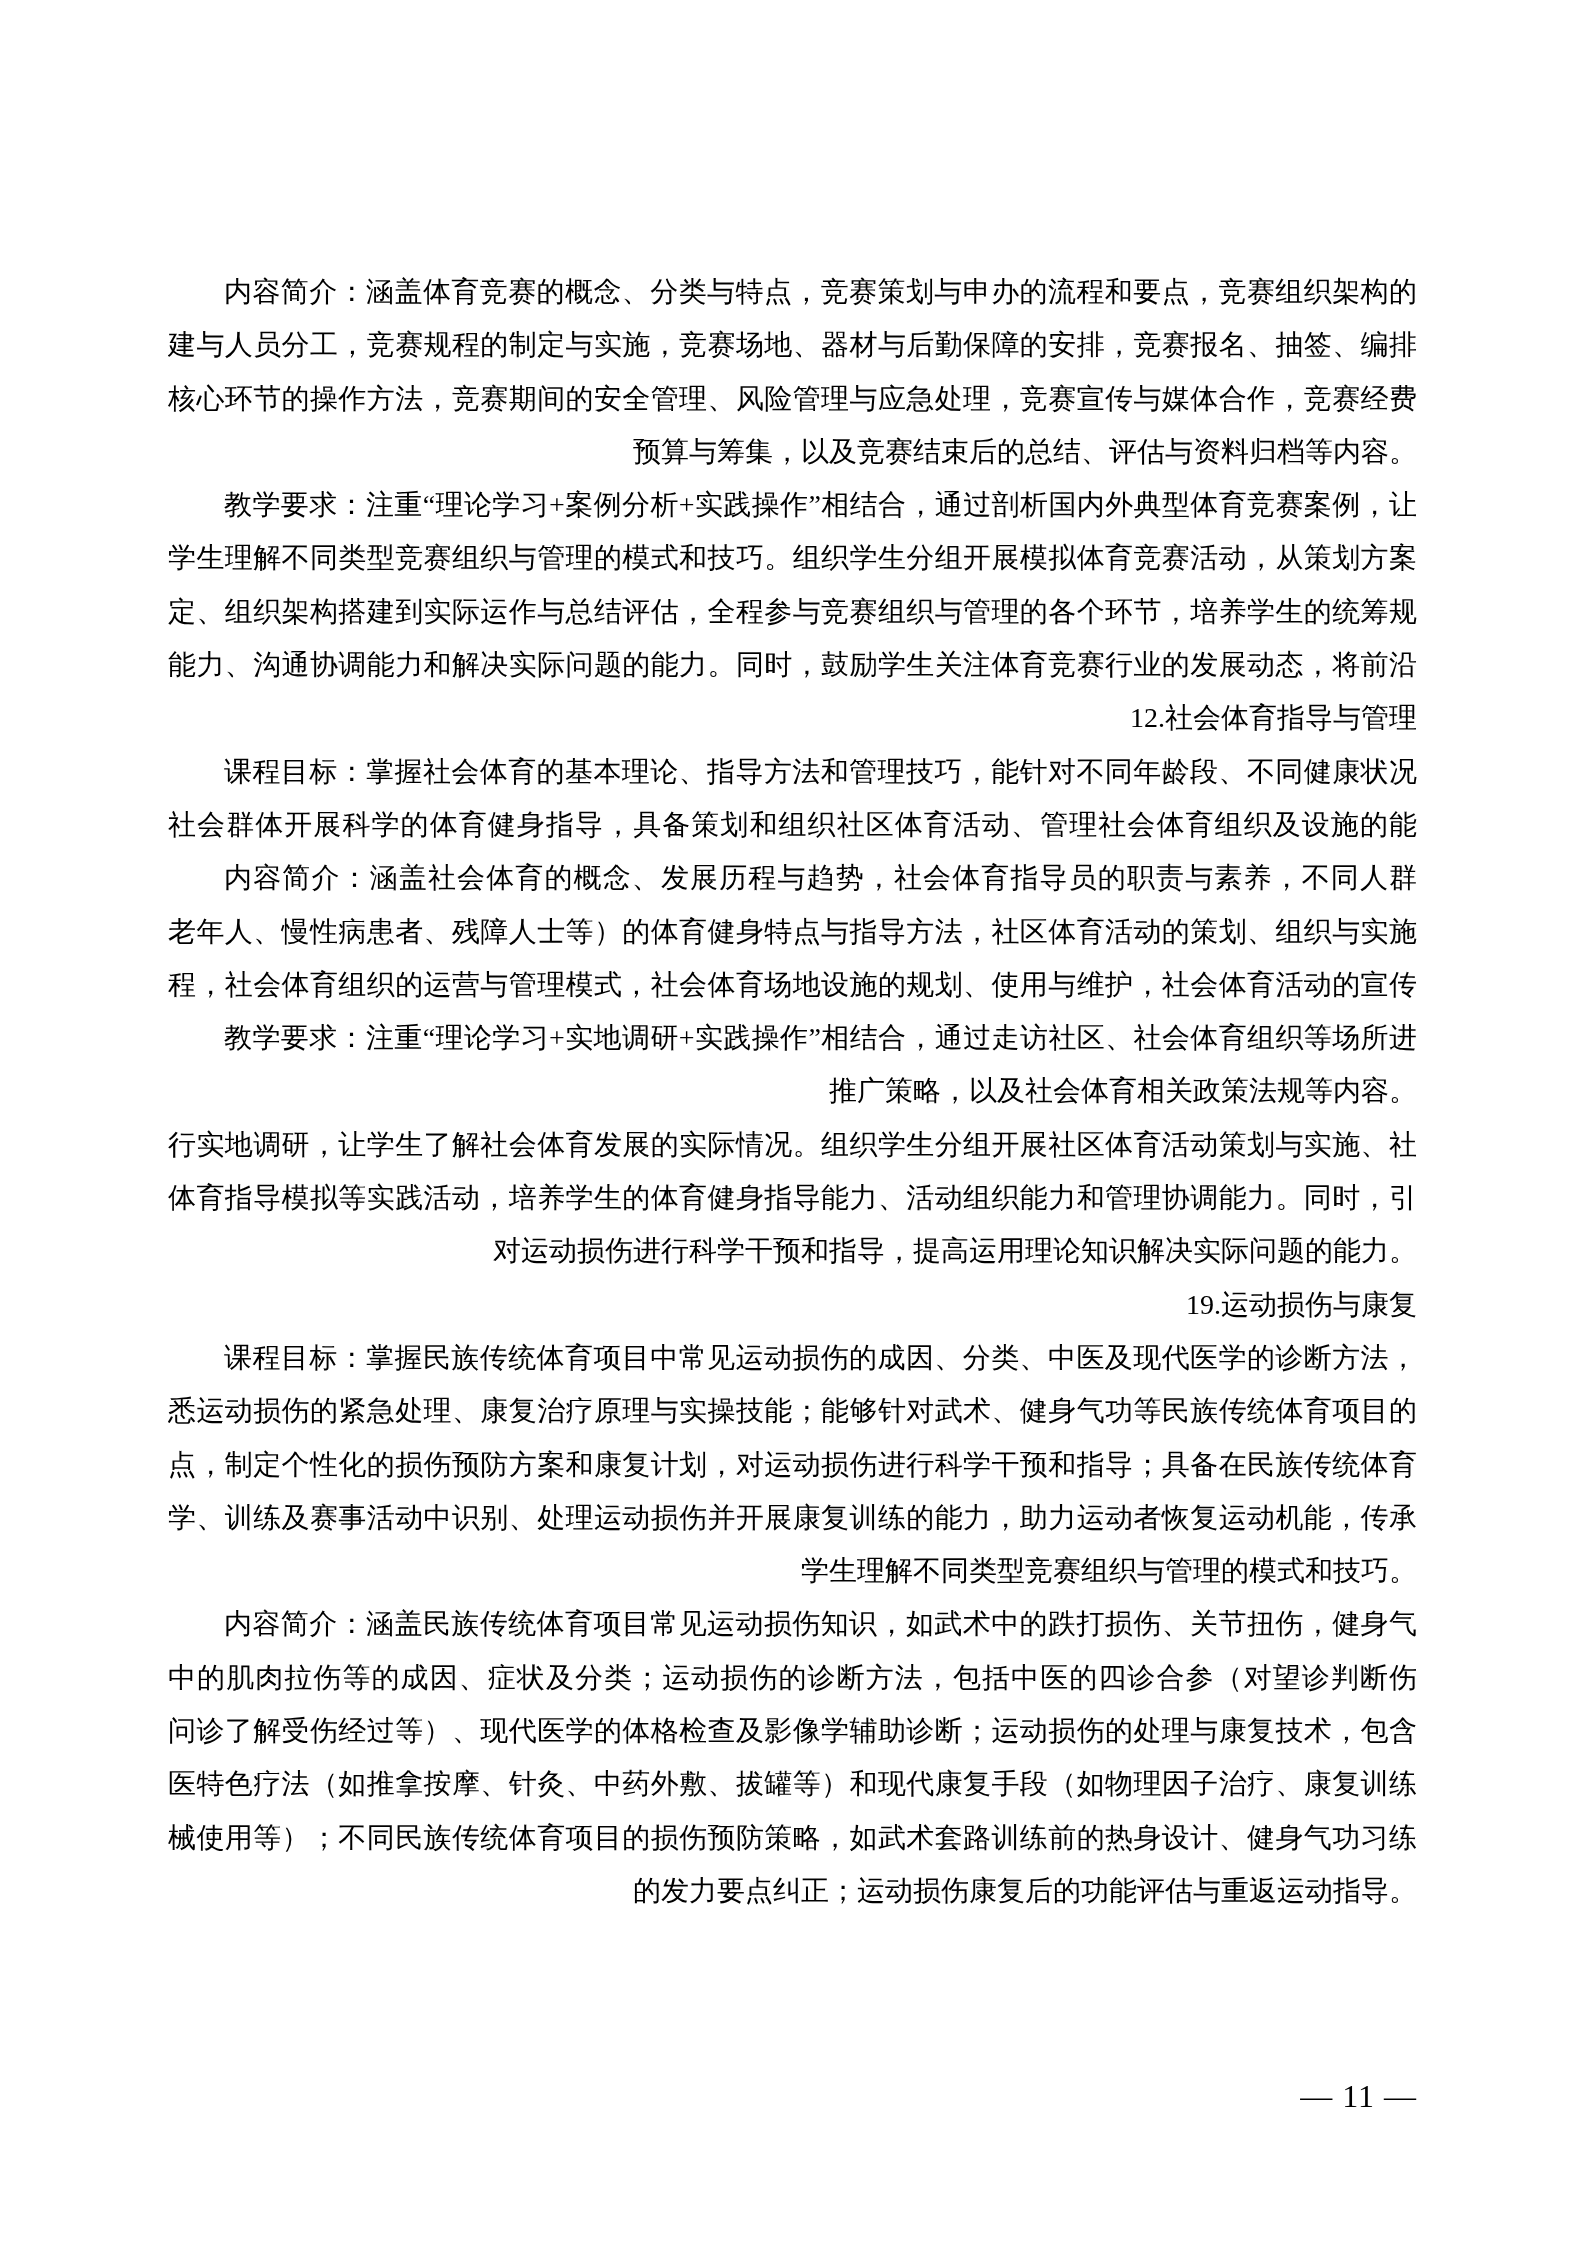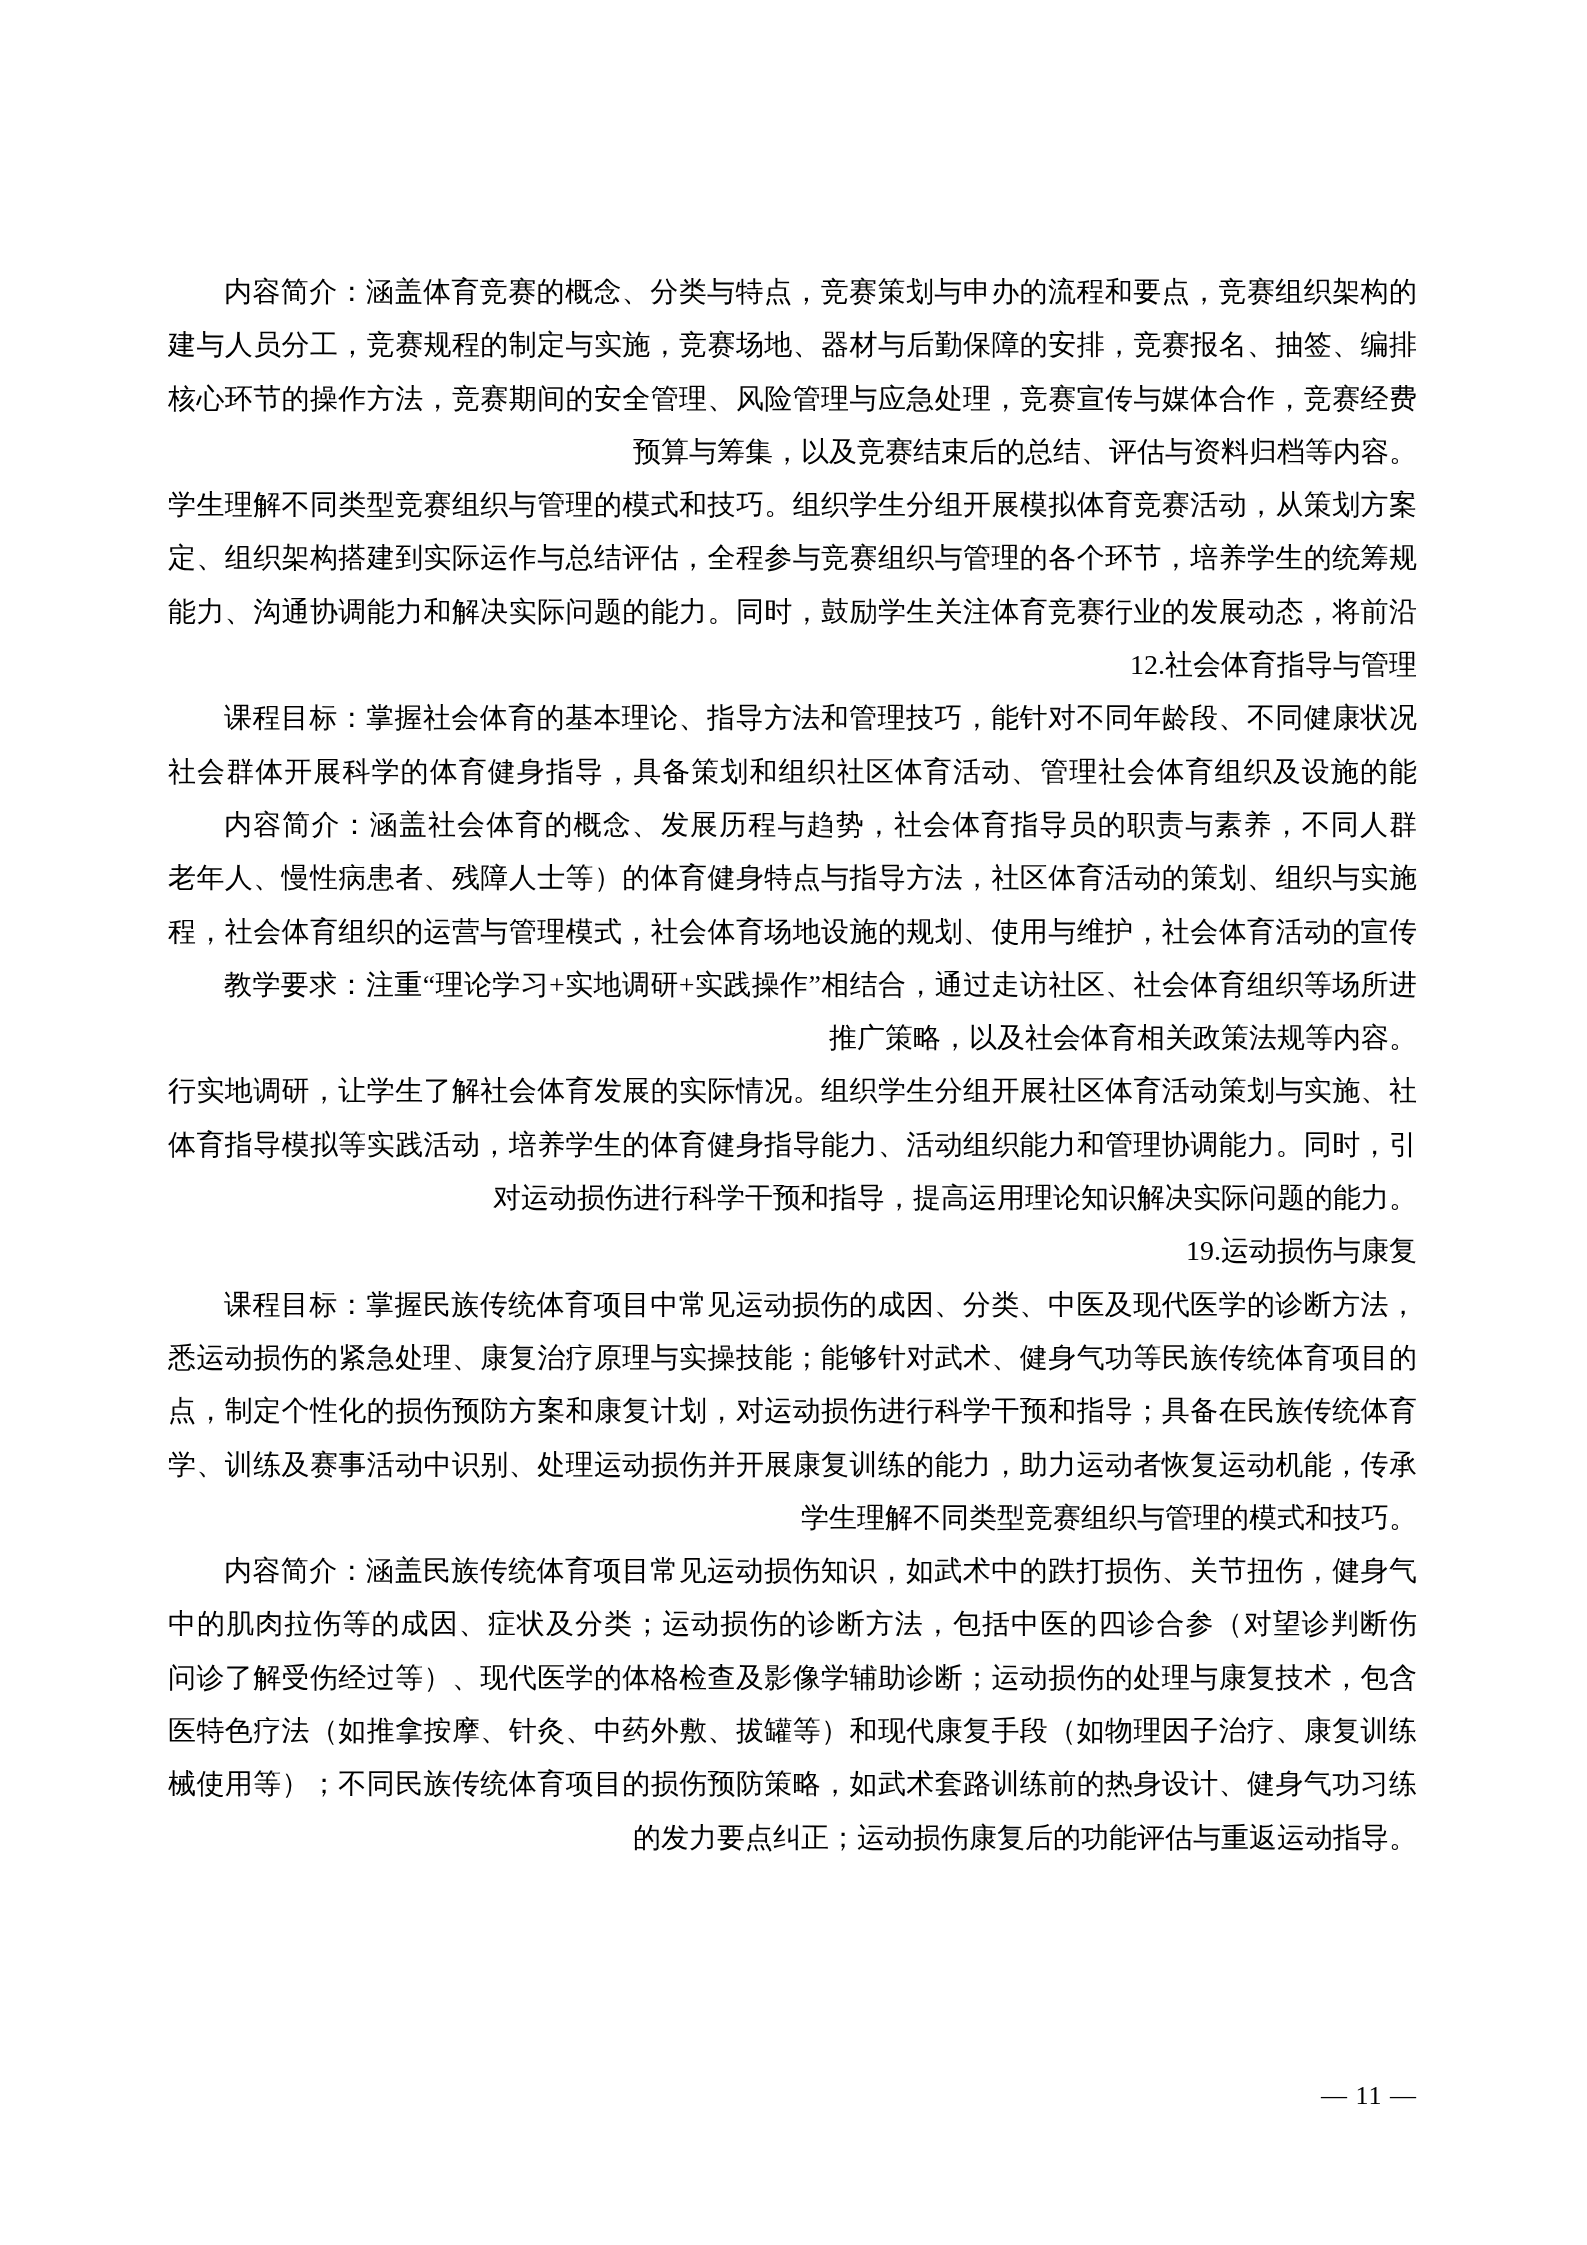--- a/index.html
+++ b/index.html
@@ -31,36 +31,37 @@
     text-align: justify;
     text-align-last: justify;
   }
   .line.indent {
     padding-left: 56px;
   }
   .page-number {
     position: absolute;
     top: 2076px;
     right: 170px;
-    font-size: 26px;
+    font-size: 32px;
     line-height: 40px;
     color: #000000;
     text-align: left;
     letter-spacing: 1px;
   }
 </style>
 </head>
 <body>
 
 <div class="page">
   <div class="content" id="doc-body">
       <div class="line indent justify">内容简介：涵盖体育竞赛的概念、分类与特点，竞赛策划与申办的流程和要点，竞赛组织架构的搭</div>
       <div class="line justify">建与人员分工，竞赛规程的制定与实施，竞赛场地、器材与后勤保障的安排，竞赛报名、抽签、编排等</div>
       <div class="line justify">核心环节的操作方法，竞赛期间的安全管理、风险管理与应急处理，竞赛宣传与媒体合作，竞赛经费的</div>
       <div class="line">预算与筹集，以及竞赛结束后的总结、评估与资料归档等内容。</div>
+      <div class="line indent justify">教学要求：注重“理论学习+案例分析+实践操作”相结合，通过剖析国内外典型体育竞赛案例，让</div>
       <div class="line justify">学生理解不同类型竞赛组织与管理的模式和技巧。组织学生分组开展模拟体育竞赛活动，从策划方案制</div>
       <div class="line justify">定、组织架构搭建到实际运作与总结评估，全程参与竞赛组织与管理的各个环节，培养学生的统筹规划</div>
       <div class="line justify">能力、沟通协调能力和解决实际问题的能力。同时，鼓励学生关注体育竞赛行业的发展动态，将前沿理</div>
       <div class="line indent">12.社会体育指导与管理</div>
       <div class="line indent justify">课程目标：掌握社会体育的基本理论、指导方法和管理技巧，能针对不同年龄段、不同健康状况的</div>
       <div class="line justify">社会群体开展科学的体育健身指导，具备策划和组织社区体育活动、管理社会体育组织及设施的能力，</div>
       <div class="line indent justify">内容简介：涵盖社会体育的概念、发展历程与趋势，社会体育指导员的职责与素养，不同人群（如</div>
       <div class="line justify">老年人、慢性病患者、残障人士等）的体育健身特点与指导方法，社区体育活动的策划、组织与实施流</div>
       <div class="line justify">程，社会体育组织的运营与管理模式，社会体育场地设施的规划、使用与维护，社会体育活动的宣传与</div>
       <div class="line indent justify">教学要求：注重“理论学习+实地调研+实践操作”相结合，通过走访社区、社会体育组织等场所进</div>

